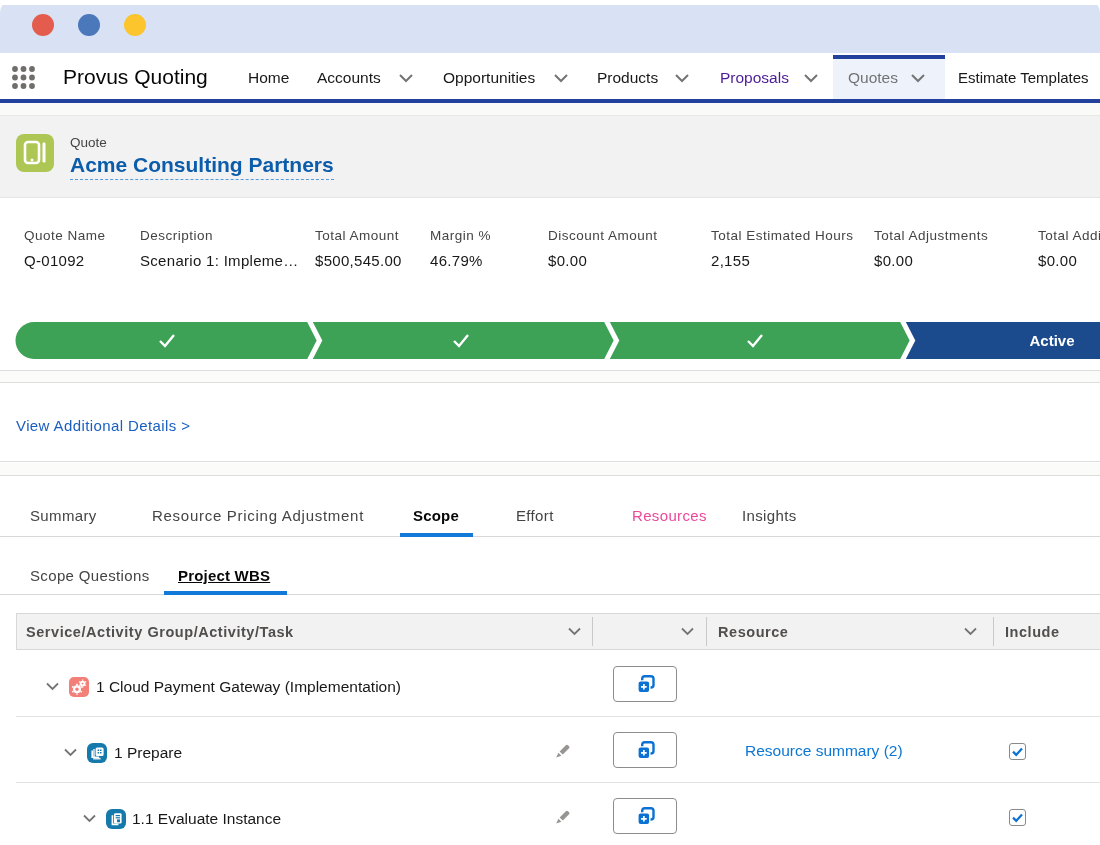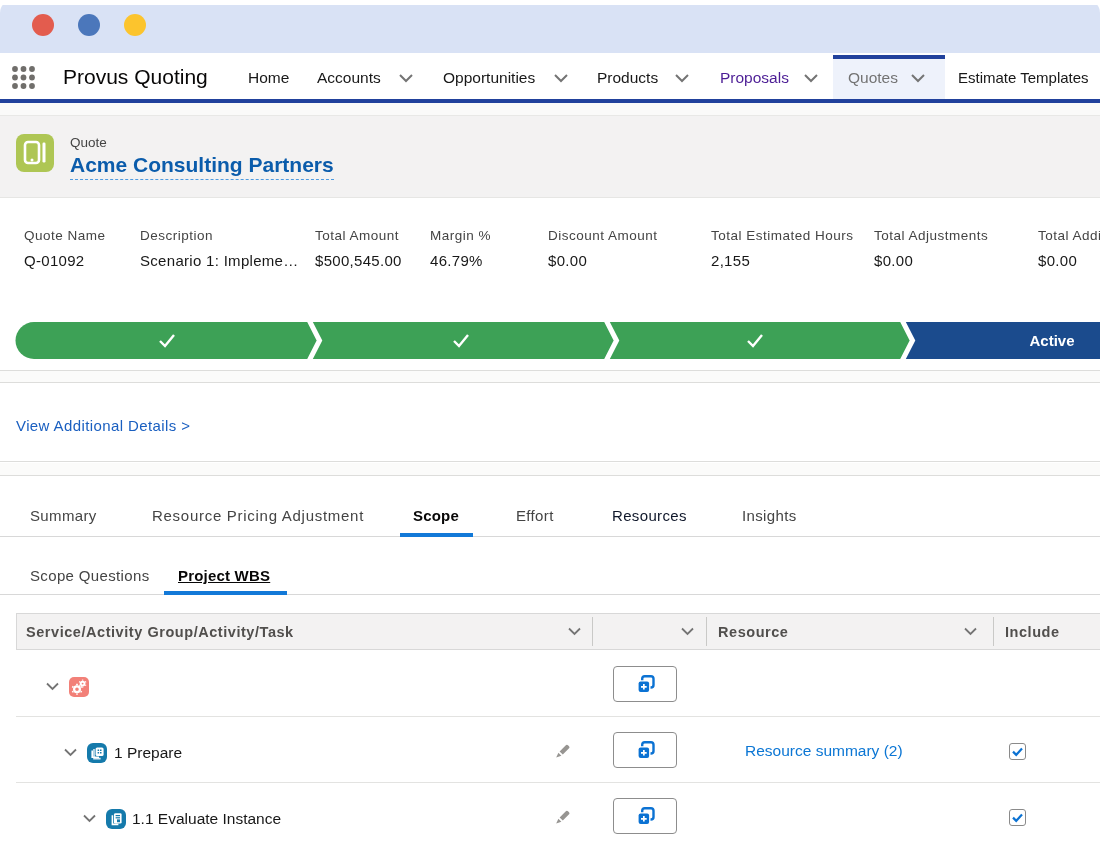--- a/index.html
+++ b/index.html
@@ -110,21 +110,21 @@
 
   <div class="abs" style="left:0;top:463px;width:1100px;height:13px;background:#fbfbfa;border-bottom:1px solid #dddddb;"></div>
 
   <div class="abs" style="left:0;top:476px;width:1100px;height:369px;background:#fff;"></div>
   <div class="abs" style="left:0;top:536px;width:1100px;height:1px;background:#d8d8d8;"></div>
   <div class="abs tab" style="left:30px;top:507px;font-size:15px;color:#444;letter-spacing:.35px;">Summary</div>
   <div class="abs tab" style="left:152px;top:507px;font-size:15px;color:#444;letter-spacing:.72px;">Resource Pricing Adjustment</div>
   <div class="abs tab" style="left:413px;top:507px;font-size:15px;color:#080707;font-weight:bold;letter-spacing:.2px;">Scope</div>
   <div class="abs" style="left:400px;top:533px;width:73px;height:4px;background:#1279d8;"></div>
   <div class="abs tab" style="left:516px;top:507px;font-size:15px;color:#444;letter-spacing:.35px;">Effort</div>
-  <div class="abs tab" style="left:612px;top:507px;font-size:15px;color:#0f172a;letter-spacing:.35px;">Resources</div>
+  <div class="abs tab" style="left:632px;top:507px;font-size:15px;color:#ec4899;letter-spacing:.35px;">Resources</div>
   <div class="abs tab" style="left:742px;top:507px;font-size:15px;color:#444;letter-spacing:.35px;">Insights</div>
 
   <div class="abs" style="left:0;top:594px;width:1100px;height:1px;background:#d8d8d8;"></div>
   <div class="abs" style="left:30px;top:567px;font-size:15px;color:#444;letter-spacing:.35px;">Scope Questions</div>
   <div class="abs" style="left:178px;top:567px;font-size:15px;color:#080707;font-weight:bold;letter-spacing:.2px;text-decoration:underline;">Project WBS</div>
   <div class="abs" style="left:164px;top:591px;width:123px;height:4px;background:#1279d8;"></div>
 
   <div class="abs" style="left:16px;top:613px;width:1084px;height:37px;background:#f3f2f2;border:1px solid #d8d8d8;border-right:none;"></div>
   <div class="abs" style="left:592px;top:617px;width:1px;height:29px;background:#c9c9c7;"></div>
   <div class="abs" style="left:706px;top:617px;width:1px;height:29px;background:#c9c9c7;"></div>
@@ -164,20 +164,21 @@
       <g stroke-width="1.4">
           <path d="M13.6 3.6 V2.6"></path>
           <path d="M13.6 9.6 V10.6"></path>
           <path d="M11 5.2 L10.1 4.7"></path>
           <path d="M16.2 8 L17.1 8.5"></path>
           <path d="M11 8 L10.1 8.5"></path>
           <path d="M16.2 5.2 L17.1 4.7"></path>
         </g>
     </g>
   </svg>
+  <div class="abs cell" style="left:96px;top:678px;">1 Cloud Payment Gateway (Implementation)</div>
   <div class="abs btn" style="left:613px;top:666px;"></div>
   <svg class="abs" style="left:637px;top:675px" width="18" height="18" viewBox="0 0 18 18">
     <rect x="5.2" y="1.2" width="11.3" height="11.3" rx="2.6" fill="none" stroke="#0b72d3" stroke-width="2.4"></rect>
     <rect x="0.2" y="5.2" width="13.3" height="13.3" rx="3" fill="#fff"></rect>
     <rect x="1.6" y="6.6" width="10.5" height="10.5" rx="2" fill="#0b72d3"></rect>
     <path d="M6.85 9 V14.6 M4 11.8 H9.7" stroke="#fff" stroke-width="1.7"></path>
   </svg>
 
   <svg class="abs" style="left:63px;top:748px" width="15" height="9" viewBox="0 0 15 9">
       <path d="M2 1.5 L7.5 7 L13 1.5" fill="none" stroke="#747474" stroke-width="1.8"></path>

